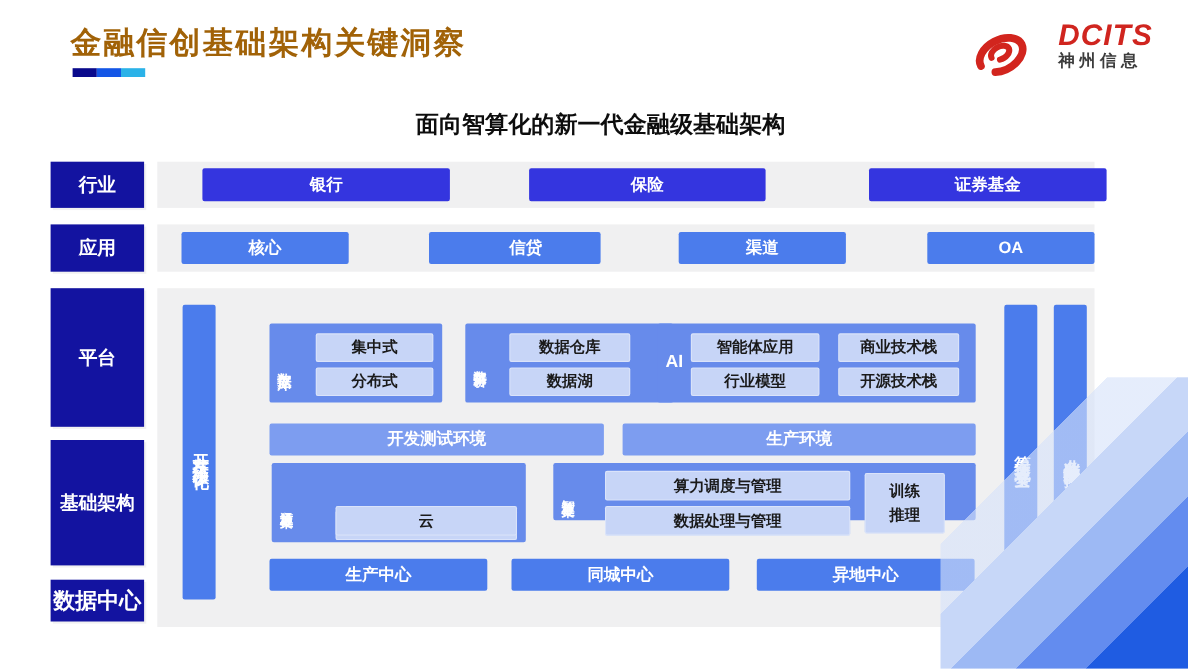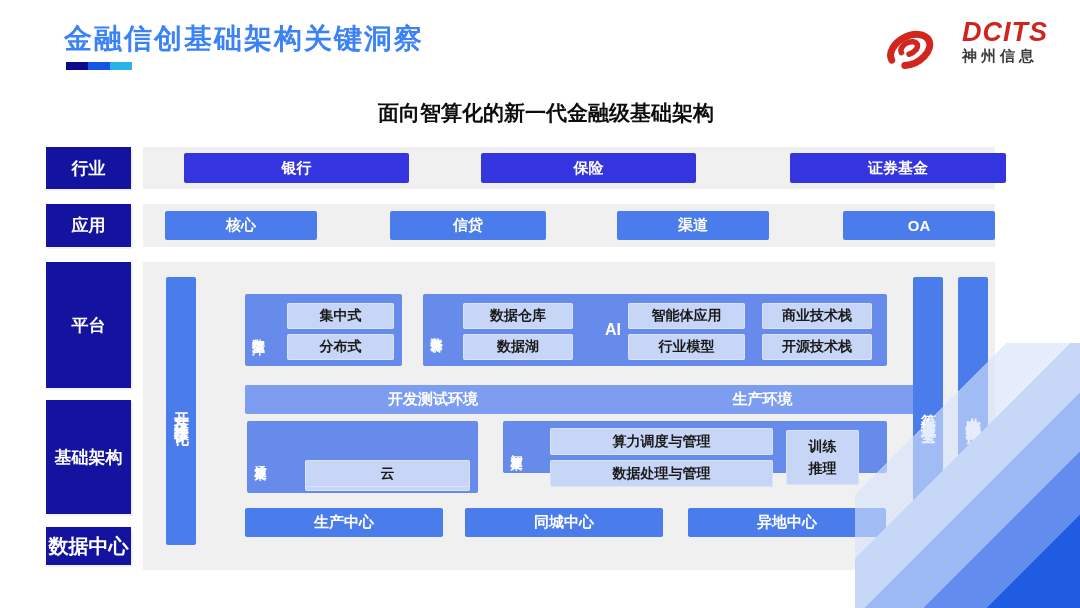--- a/index.html
+++ b/index.html
@@ -1,21 +1,21 @@
 <!DOCTYPE html>
 <html><head>
 <meta charset="utf-8">
 <style>
   html,body{margin:0;padding:0;background:#fff;}
   body{width:1080px;height:608px;position:relative;overflow:hidden;
        font-family:"Liberation Sans","DejaVu Sans",sans-serif;}
   .abs{position:absolute;}
 
   
-  .title{left:64px;top:20px;font-size:28px;font-weight:bold;color:#3b82f6;letter-spacing:2px;text-align:center;}
+  .title{left:64px;top:20px;font-size:28px;font-weight:bold;color:#a16207;letter-spacing:2px;text-align:center;}
   .underline{left:66px;top:62px;width:66px;height:8px;display:flex;}
   .underline .s1{width:22px;background:#0a0a8c;}
   .underline .s2{width:22px;background:#1456e6;}
   .underline .s3{width:22px;background:#2bb2e8;}
   .logo{right:32px;top:18px;display:flex;align-items:flex-start;gap:24px;}
   .logo-text{display:flex;flex-direction:column;line-height:1.05;}
   .logo-brand{font-size:27px;font-weight:800;font-style:italic;color:#d0251f;letter-spacing:1px;}
   .logo-sub{font-size:15px;font-weight:bold;color:#3c3c3c;letter-spacing:4px;margin-top:2px;}
 
   .subtitle{left:120px;top:99px;width:852px;text-align:center;font-size:21px;font-weight:bold;color:#0d0d0d;}
@@ -38,21 +38,21 @@
         display:flex;align-items:center;justify-content:center;border-radius:2px;}
   .vtext{writing-mode:vertical-rl;text-orientation:upright;font-weight:bold;font-size:15px;letter-spacing:3px;}
 
   .container{position:absolute;background:#678beb;border-radius:2px;}
   .vlabel{position:absolute;left:0;top:0;bottom:0;width:26px;display:flex;align-items:center;justify-content:center;
           color:#fff;font-weight:bold;}
   .vlabel .vtext{font-size:13px;letter-spacing:1px;}
   .innerbox{position:absolute;background:#c7d5f7;border-radius:2px;display:flex;align-items:center;justify-content:center;
             font-size:14px;font-weight:600;color:#1a1a1a;box-shadow:0 0 0 1px rgba(255,255,255,0.35) inset;}
   .envbar{position:absolute;height:29px;background:#7d9df0;color:#fff;font-weight:bold;font-size:15px;
-          display:flex;align-items:center;justify-content:center;border-radius:2px;padding-left:36px;}
+          display:flex;align-items:center;justify-content:center;border-radius:2px;}
   .ailabel{position:absolute;left:0;top:0;bottom:0;width:30px;display:flex;align-items:center;justify-content:center;
            color:#fff;font-weight:bold;font-size:16px;}
   .twoline{width:34px;text-align:center;word-break:break-all;line-height:1.55;}
 
   
   .corner{right:0;bottom:0;width:225px;height:265px;pointer-events:none;
     background:linear-gradient(135deg,
       rgba(255,255,255,0) 0 31%,
       rgba(214,226,250,0.62) 31% 44%,
       #c7d7f8 44% 56%,
@@ -94,21 +94,21 @@
 <div class="abs navy" style="top:527px;height:38px;font-size:20px;">数据中心</div>
 
 <div class="abs strip" style="top:147px;height:42px;">
   <div class="btn btn-indigo" style="left:27px;top:6px;width:225px;height:30px;">银行</div>
   <div class="btn btn-indigo" style="left:324px;top:6px;width:215px;height:30px;">保险</div>
   <div class="btn btn-indigo" style="left:633px;top:6px;width:216px;height:30px;">证券基金</div>
 </div>
 
 <div class="abs strip" style="top:204px;height:43px;">
   <div class="btn btn-blue" style="left:22px;top:7px;width:152px;height:29px;">核心</div>
-  <div class="btn btn-blue" style="left:247px;top:7px;width:156px;height:29px;">信贷</div>
+  <div class="btn btn-blue" style="left:247px;top:7px;width:136px;height:29px;padding-left:20px;">信贷</div>
   <div class="btn btn-blue" style="left:474px;top:7px;width:152px;height:29px;">渠道</div>
   <div class="btn btn-blue" style="left:700px;top:7px;width:152px;height:29px;">OA</div>
 </div>
 
 <div class="abs panel">
 
   <div class="vbar" style="left:23px;">
     <span class="vtext">开发运维一体化</span>
   </div>
 

